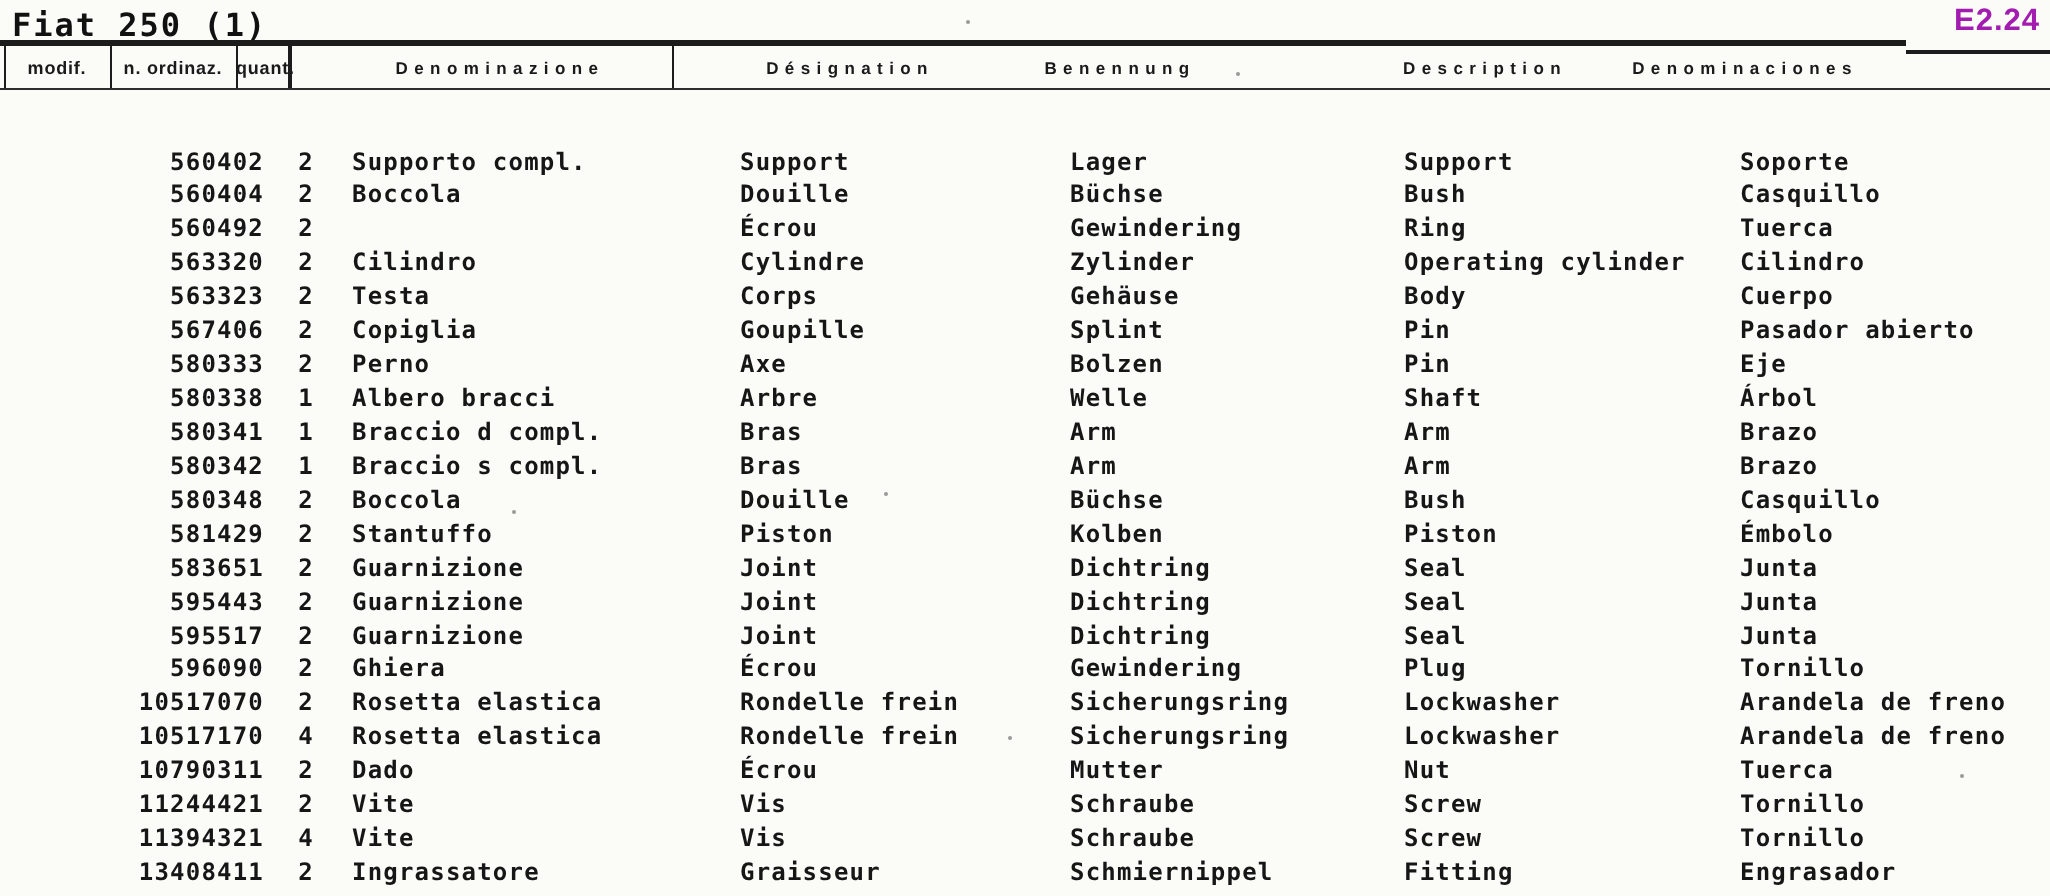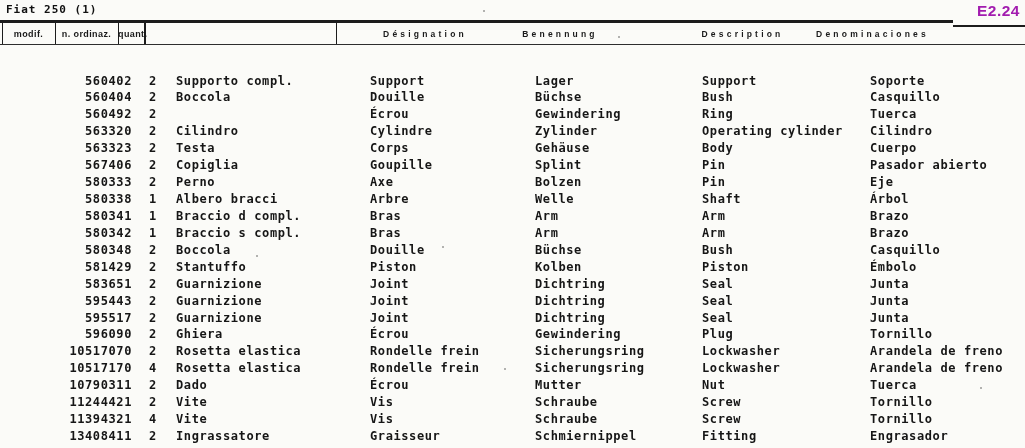--- a/index.html
+++ b/index.html
@@ -10,21 +10,21 @@
     overflow: hidden;
     font-family: "DejaVu Sans Mono", monospace;
     color: #141414;
   }
   .sheet { position: absolute; inset: 0; }
 
   
   .doc-title {
     position: absolute; left: 6px; top: 3px;
     font-family: "DejaVu Sans Mono", monospace;
-    font-size: 11px; font-weight: bold; letter-spacing: 1px;
+    font-size: 16px; font-weight: bold; letter-spacing: 1px;
     color: #111;
   }
   .doc-code {
     position: absolute; right: 5px; top: 2px;
     font-family: "Liberation Sans", sans-serif;
     font-size: 15.5px; font-weight: bold; letter-spacing: 0.5px;
     color: #a21caf;
   }
 
   
@@ -81,20 +81,21 @@
   <div class="hline line-head-bot"></div>
   <div class="vline" style="left:2px;"></div>
   <div class="vline" style="left:55px;"></div>
   <div class="vline" style="left:118px;"></div>
   <div class="vline" style="left:144px; width:1.8px;"></div>
   <div class="vline" style="left:336px;"></div>
 
   <div class="col-head small" style="left:2px;   width:53px;text-align:center;">modif.</div>
   <div class="col-head small" style="left:55px;  width:63px;">n. ordinaz.</div>
   <div class="col-head small" style="left:118px; width:26px;">quant.</div>
+  <div class="col-head" style="left:150px; width:200px;">Denominazione</div>
   <div class="col-head" style="left:330px; width:190px;">Désignation</div>
   <div class="col-head" style="left:470px; width:180px;">Benennung</div>
   <div class="col-head" style="left:650px; width:185px;">Description</div>
   <div class="col-head" style="left:780px; width:185px;">Denominaciones</div>
 
   <div>
       <div class="row" style="top: 73.5px;">
         <span class="cell cell-num">560402</span>
         <span class="cell cell-qty">2</span>
         <span class="cell cell-it">Supporto compl.</span>

